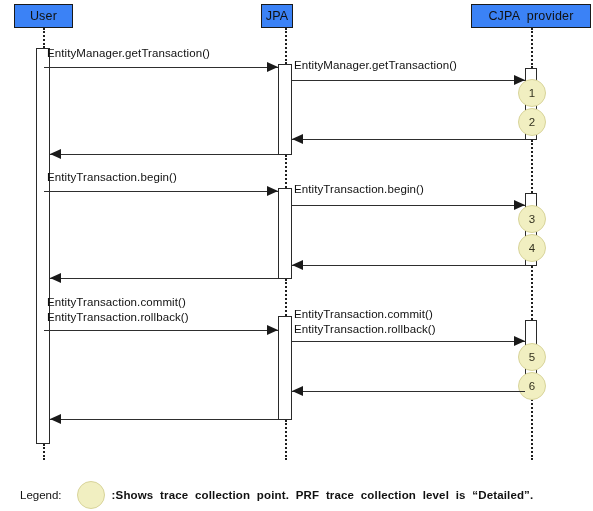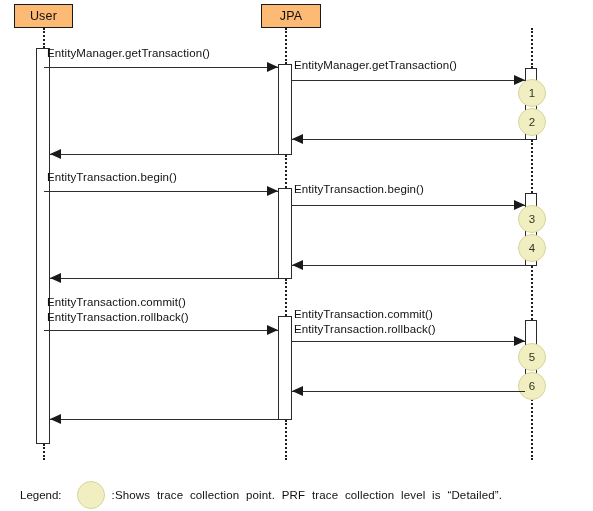--- a/index.html
+++ b/index.html
@@ -19,21 +19,21 @@
     position: absolute;
     left: 0;
     top: 0;
     width: 593px;
     height: 511px;
   }
   .lifeline-box {
     position: absolute;
     box-sizing: border-box;
     border: 1px solid #1a1a1a;
-    background: #fdba74;
+    background: #3b82f6;
     display: flex;
     align-items: center;
     justify-content: center;
     font-size: 12.5px;
     letter-spacing: 0.2px;
     color: #111111;
     white-space: pre;
   }
   .lifeline-dash {
     position: absolute;
@@ -114,24 +114,27 @@
 </style>
 </head>
 <body>
 
 <div id="diagram">
 
   <div class="lifeline-box" style="left:14px; top:4px; width:59px; height:24px;">
     <span>User</span>
   </div>
 
-  <div class="lifeline-box" style="left:261px; top:4px; width:60px; height:24px;">
+  <div class="lifeline-box" style="left:261px; top:4px; width:32px; height:24px;">
     <span>JPA</span>
   </div>
 
+  <div class="lifeline-box" style="left:471px; top:4px; width:120px; height:24px;">
+    <span>CJPA  provider</span>
+  </div>
 
   <div class="lifeline-dash" style="left:43px; top:28px; height:20px;"></div>
   <div class="lifeline-dash" style="left:43px; top:444px; height:16px;"></div>
 
   <div class="lifeline-dash" style="left:285px; top:28px; height:36px;"></div>
   <div class="lifeline-dash" style="left:285px; top:155px; height:33px;"></div>
   <div class="lifeline-dash" style="left:285px; top:279px; height:37px;"></div>
   <div class="lifeline-dash" style="left:285px; top:420px; height:40px;"></div>
 
   <div class="lifeline-dash" style="left:531px; top:28px; height:40px;"></div>
@@ -210,16 +213,16 @@
 
   <div class="msg-line" style="left:292px; top:391px; width:233px;"></div>
   <div class="arrow-head left" style="left:292px; top:386px;"></div>
 
   <div class="msg-line" style="left:50px; top:419px; width:228px;"></div>
   <div class="arrow-head left" style="left:50px; top:414px;"></div>
 
   <div class="legend-row" style="left:12px; top:481px;">
     <span class="legend-label">Legend:</span>
     <span class="legend-dot" style="margin-left:15px;"></span>
-    <span class="legend-text" style="margin-left:7px;">:Shows  trace  collection  point.  PRF  trace  collection  level  is  “Detailed”.</span>
+    <span class="legend-text" style="margin-left:7px;font-weight:bold;">:Shows  trace  collection  point.  PRF  trace  collection  level  is  “Detailed”.</span>
   </div>
 
 </div>
 
 </body></html>

